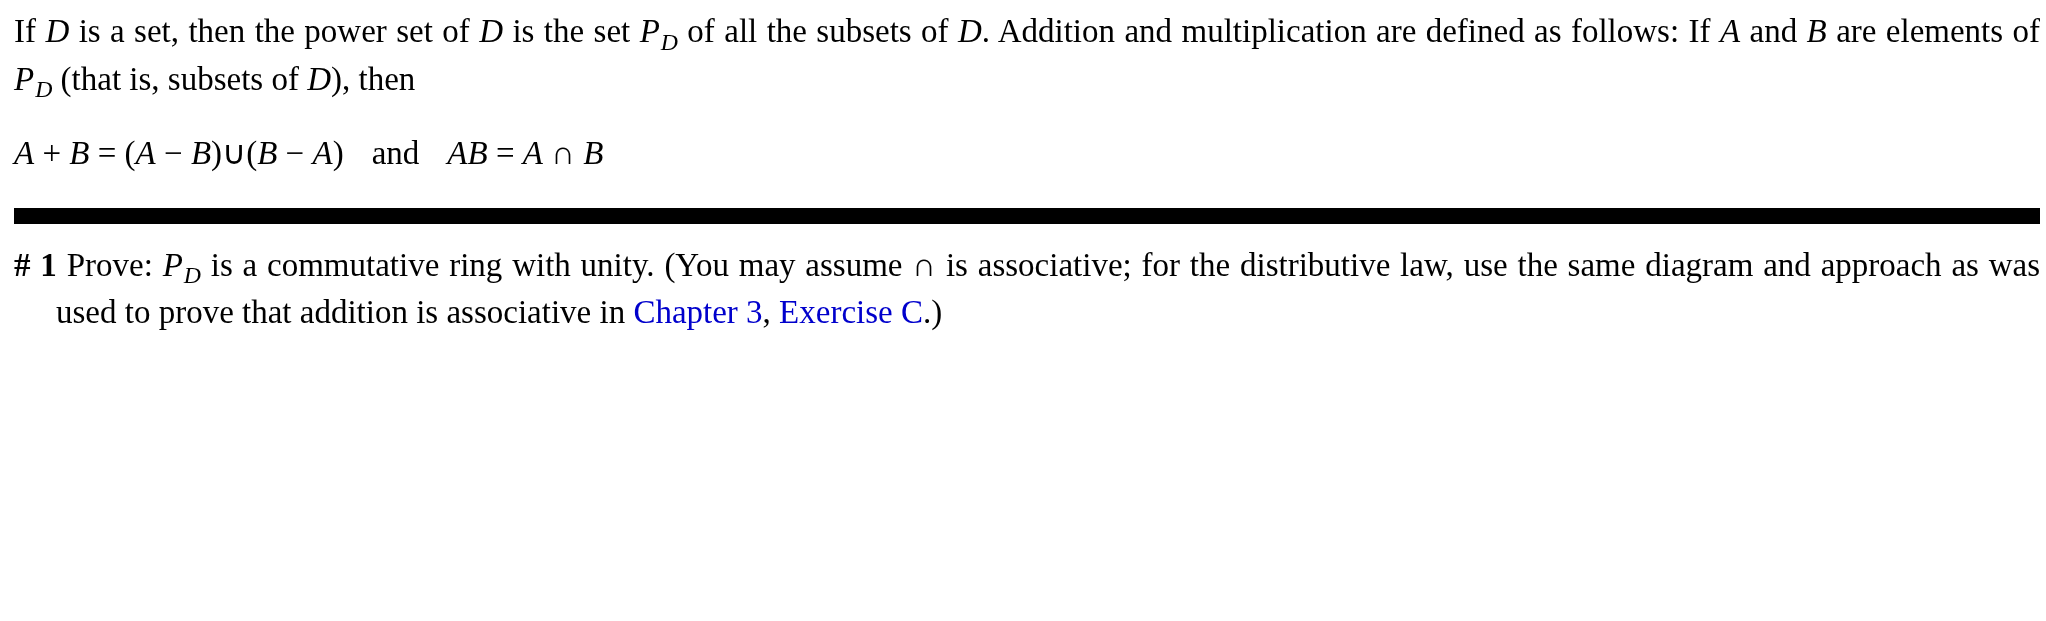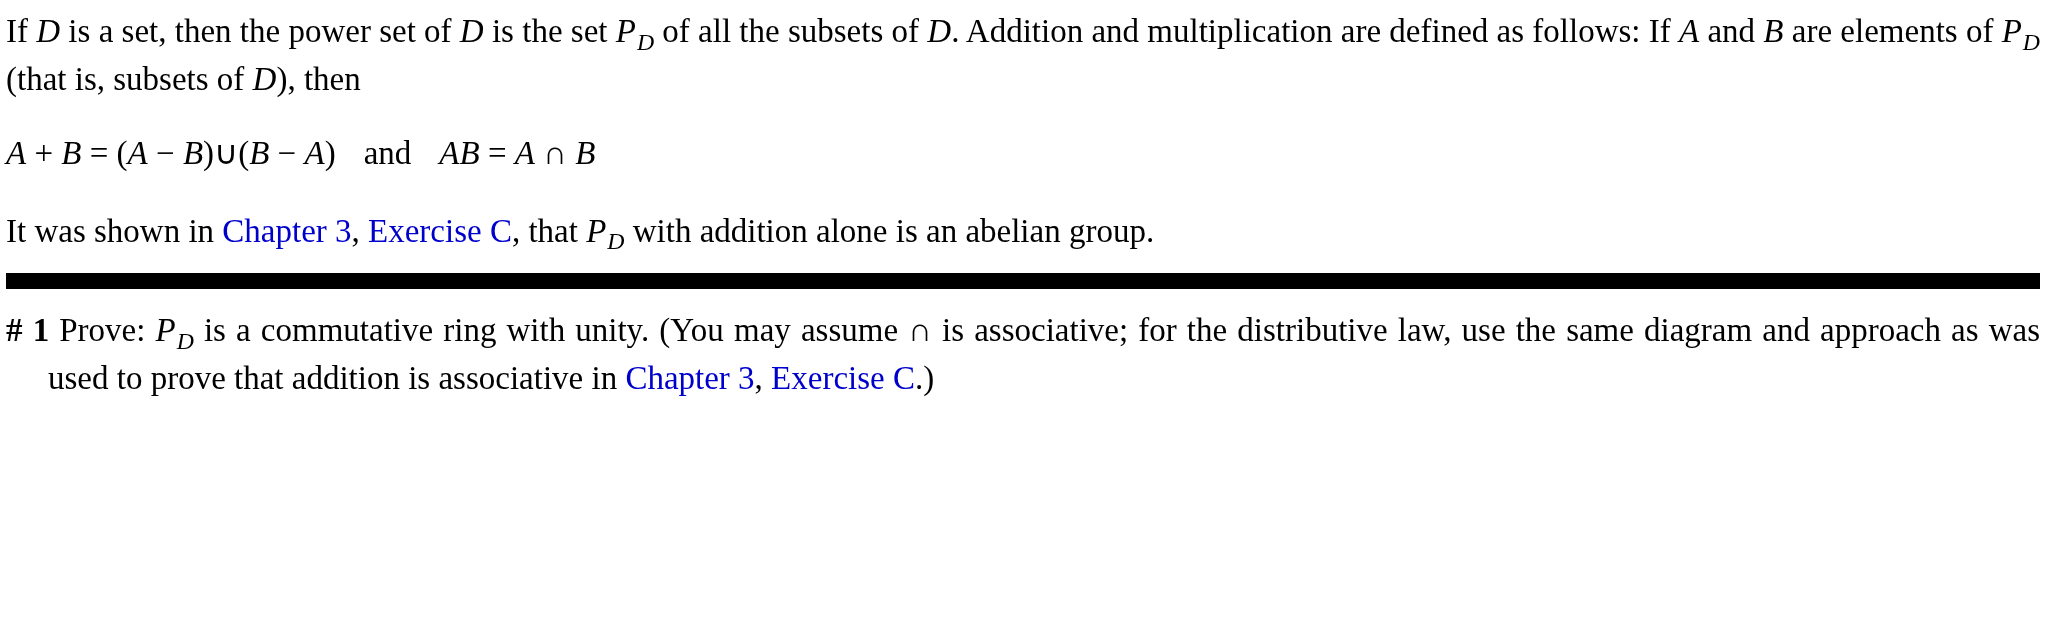--- a/index.html
+++ b/index.html
@@ -6,21 +6,21 @@
     margin: 0;
     padding: 0;
     background: #ffffff;
     color: #000000;
     font-family: "Times New Roman", Times, serif;
     font-size: 33px;
     line-height: 1.45;
   }
   .page {
     width: 2046px;
-    padding: 8px 6px 10px 6px;
+    padding: 8px 6px 10px 14px;
     box-sizing: border-box;
   }
   .para {
     text-align: justify;
     margin-bottom: 18px;
   }
   .center-eq {
     text-align: left;
     margin: 26px 0 30px 0;
   }
@@ -55,23 +55,20 @@
 <div class="page">
 
   <div class="para">
     <span>If </span><span class="ital">D</span><span> is a set, then the power set of </span><span class="ital">D</span><span> is the set </span><span class="ital">P</span><span class="sub">D</span><span> of all the subsets of </span><span class="ital">D</span><span>. Addition and multiplication are defined as follows: If </span><span class="ital">A</span><span> and </span><span class="ital">B</span><span> are elements of </span><span class="ital">P</span><span class="sub">D</span><span> (that is, subsets of </span><span class="ital">D</span><span>), then</span>
   </div>
 
   <div class="center-eq">
     <span class="ital">A</span><span class="sym"> + </span><span class="ital">B</span><span class="sym"> = (</span><span class="ital">A</span><span class="sym"> − </span><span class="ital">B</span><span class="sym">)∪(</span><span class="ital">B</span><span class="sym"> − </span><span class="ital">A</span><span class="sym">)</span><span class="and-sep">and</span><span class="ital">AB</span><span class="sym"> = </span><span class="ital">A</span><span class="sym"> ∩ </span><span class="ital">B</span>
   </div>
 
-  <div class="para">
-    <span>It was shown in </span><span class="link">Chapter 3</span><span>, </span><span class="link">Exercise C</span><span>, that </span><span class="ital">P</span><span class="sub">D</span><span> with addition alone is an abelian group.</span>
-  </div>
 
   <div class="rule"></div>
 
   <div class="exercise">
     <span class="exnum"># </span><span class="exnum">1</span><span> Prove: </span><span class="ital">P</span><span class="sub">D</span><span> is a commutative ring with unity. (You may assume ∩ is associative; for the distributive law, use the same diagram and approach as was used to prove that addition is associative in </span><span class="link">Chapter 3</span><span>, </span><span class="link">Exercise C</span><span>.)</span>
   </div>
 
 </div>
 
 </body></html>

